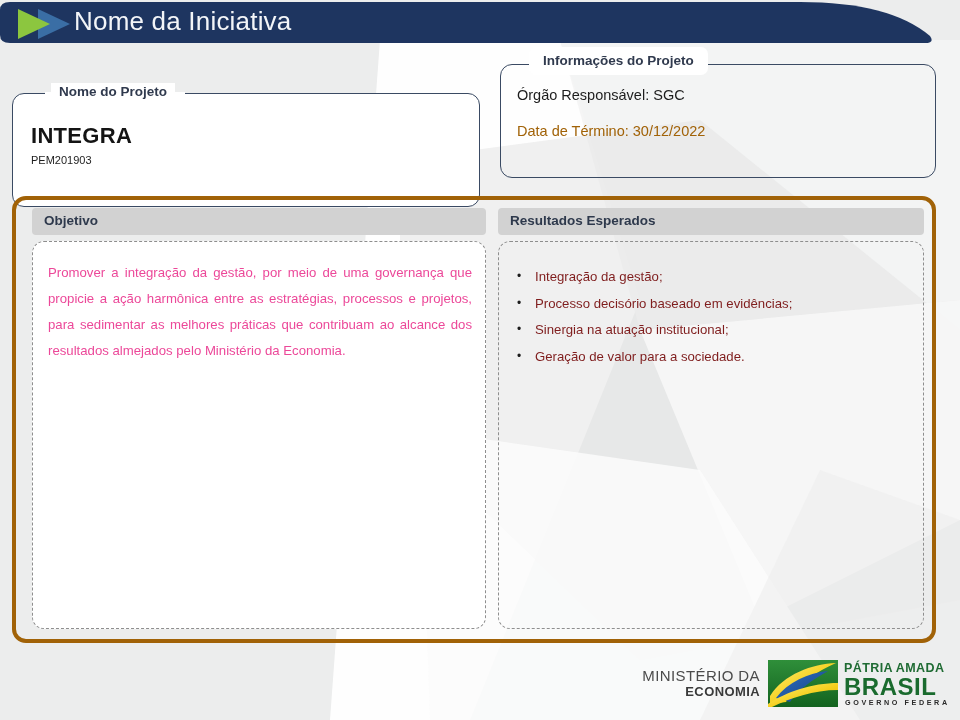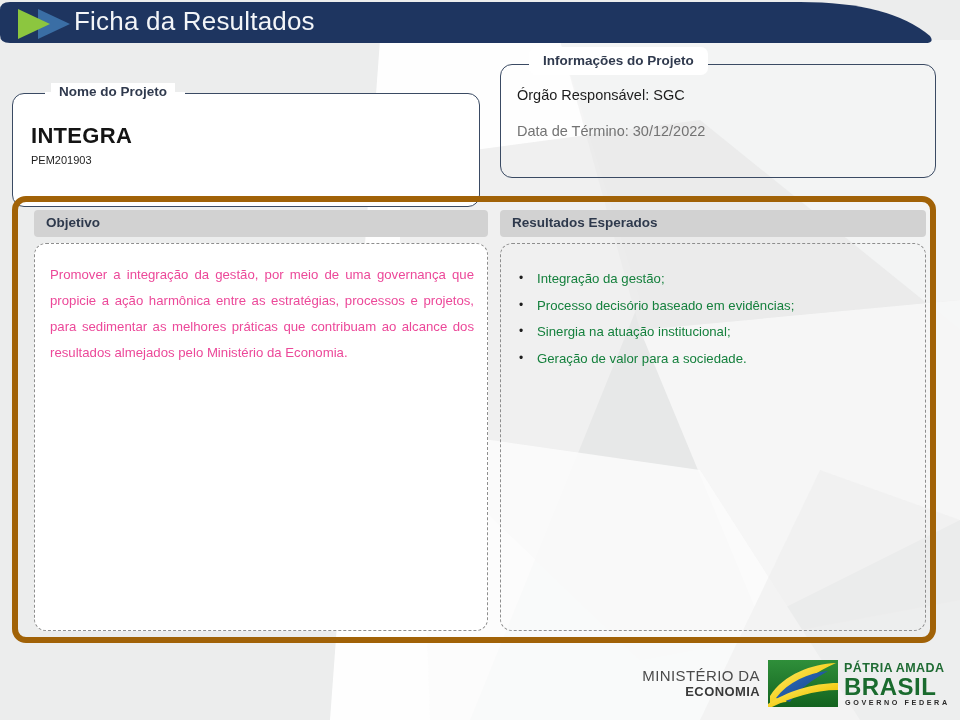--- a/index.html
+++ b/index.html
@@ -135,32 +135,32 @@
     top: 22px;
     font-size: 14.5px;
     color: #1d1d1d;
     white-space: nowrap;
   }
   #info-data {
     position: absolute;
     left: 16px;
     top: 58px;
     font-size: 14.5px;
-    color: #737373;
+    color: #a16207;
     white-space: nowrap;
   }
 
   
   #main-container {
     position: absolute;
     left: 12px;
     top: 196px;
     width: 924px;
     height: 447px;
-    border: 6px solid #a16207;
+    border: 4px solid #a16207;
     border-radius: 14px;
     box-sizing: border-box;
     background: transparent;
   }
 
   .section-col {
     position: absolute;
     top: 8px;
   }
   #col-objetivo { left: 16px; width: 454px; }
@@ -222,21 +222,21 @@
     width: 400px;
     margin: 0;
     padding: 0;
     list-style: none;
   }
   #resultados-list li {
     position: relative;
     padding-left: 26px;
     font-size: 13.2px;
     line-height: 26.5px;
-    color: #15803d;
+    color: #7f1d1d;
     white-space: nowrap;
   }
   #resultados-list li::before {
     content: "\2022";
     position: absolute;
     left: 8px;
     top: -1px;
     font-size: 12px;
     color: #1c1c1c;
   }
@@ -293,21 +293,21 @@
 
   <svg id="header-bar" viewBox="0 0 935 43" preserveAspectRatio="none">
     <path d="M 0,8 Q 0,0 10,0 L 800,0 Q 890,0 930,34 Q 935,41 925,41 L 10,41 Q 0,41 0,33 Z" fill="#1e3560"></path>
   </svg>
 
   <svg id="logo-arrow" viewBox="0 0 58 34">
     <polygon points="24,2 56,17 24,32" fill="#3a6ea5"></polygon>
     <polygon points="4,2 36,17 4,32" fill="#8cc63f"></polygon>
   </svg>
 
-  <div id="header-title">Ficha da Resultados</div>
+  <div id="header-title">Nome da Iniciativa</div>
 
   <div class="fieldset-box" id="panel-nome">
     <div id="legend-nome-mask"></div>
     <div class="fieldset-legend" id="legend-nome">Nome do Projeto</div>
     <div id="project-name">INTEGRA</div>
     <div id="project-code">PEM201903</div>
   </div>
 
   <div class="fieldset-box" id="panel-info">
     <div class="fieldset-legend" id="legend-info">Informações do Projeto</div>

